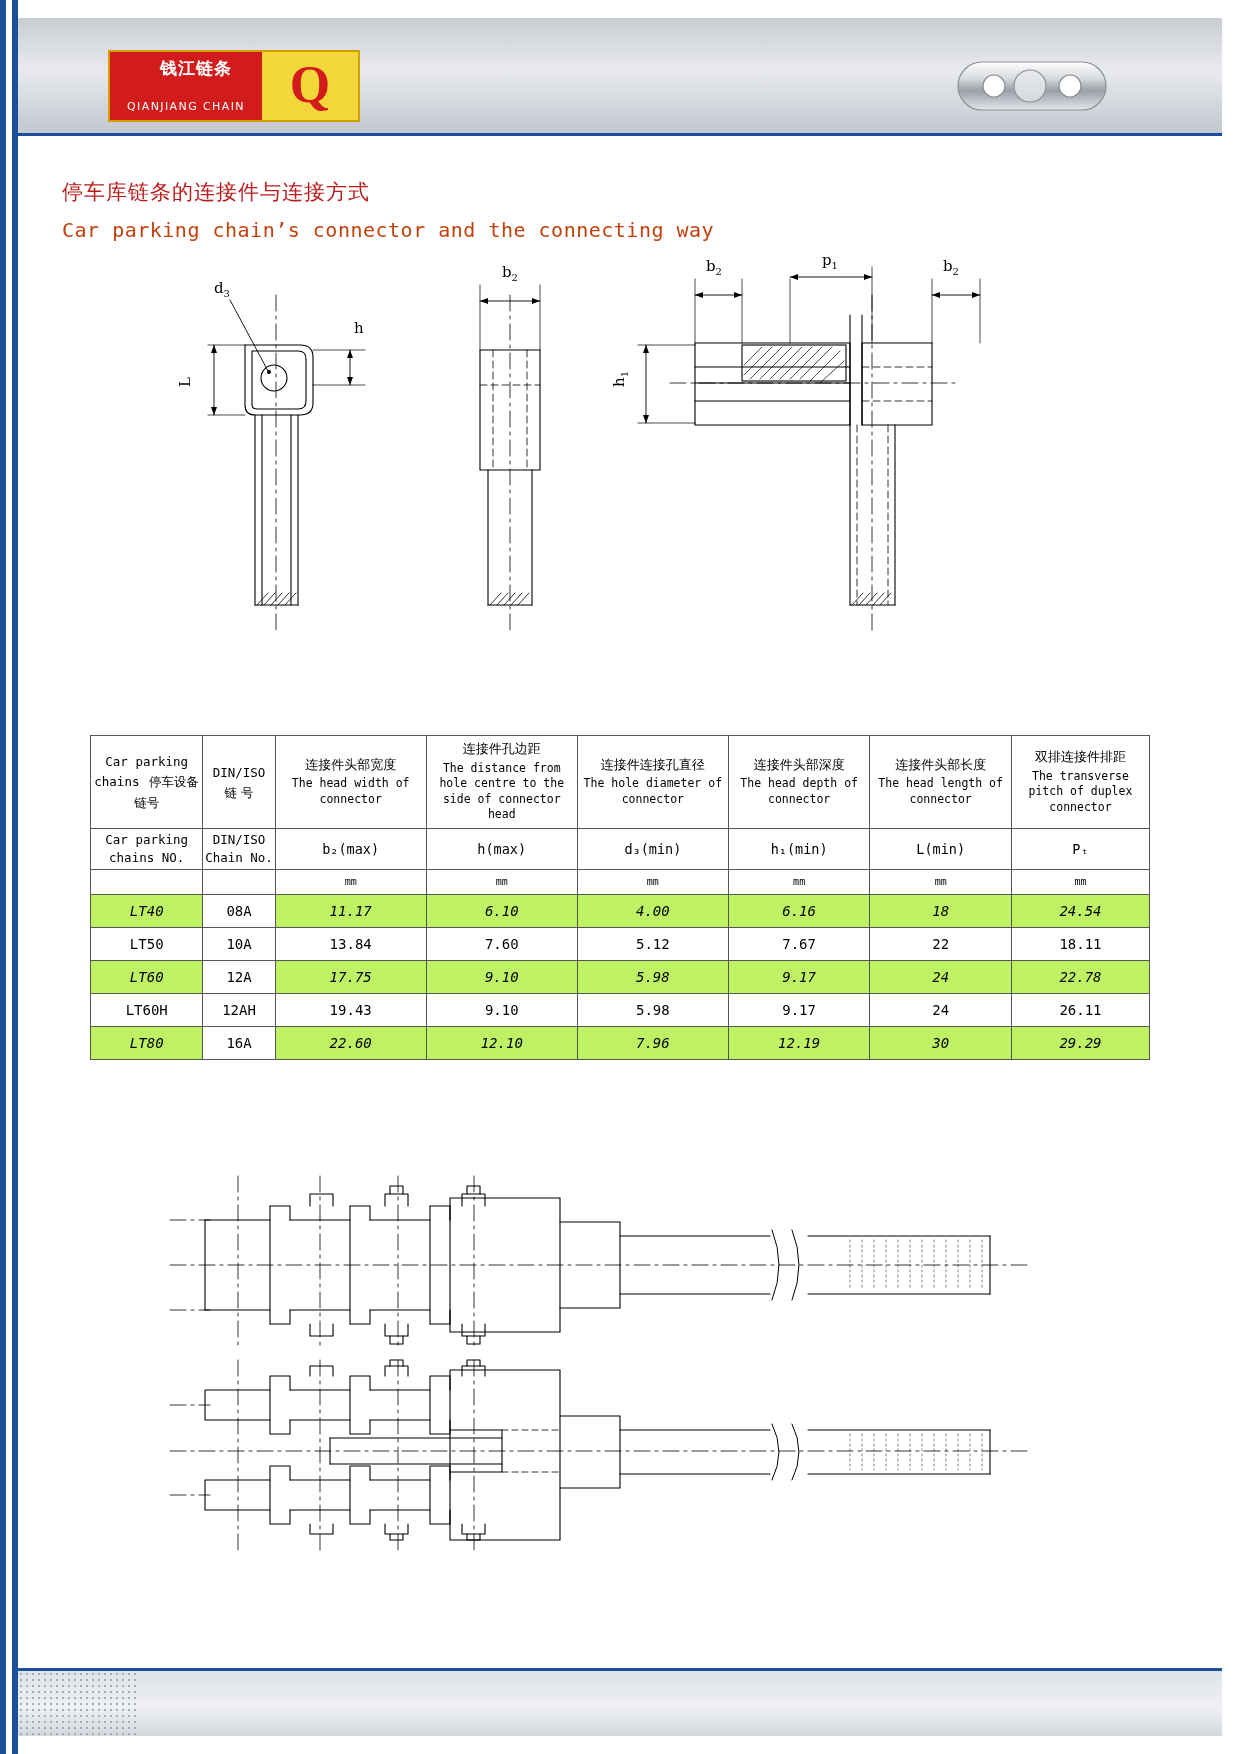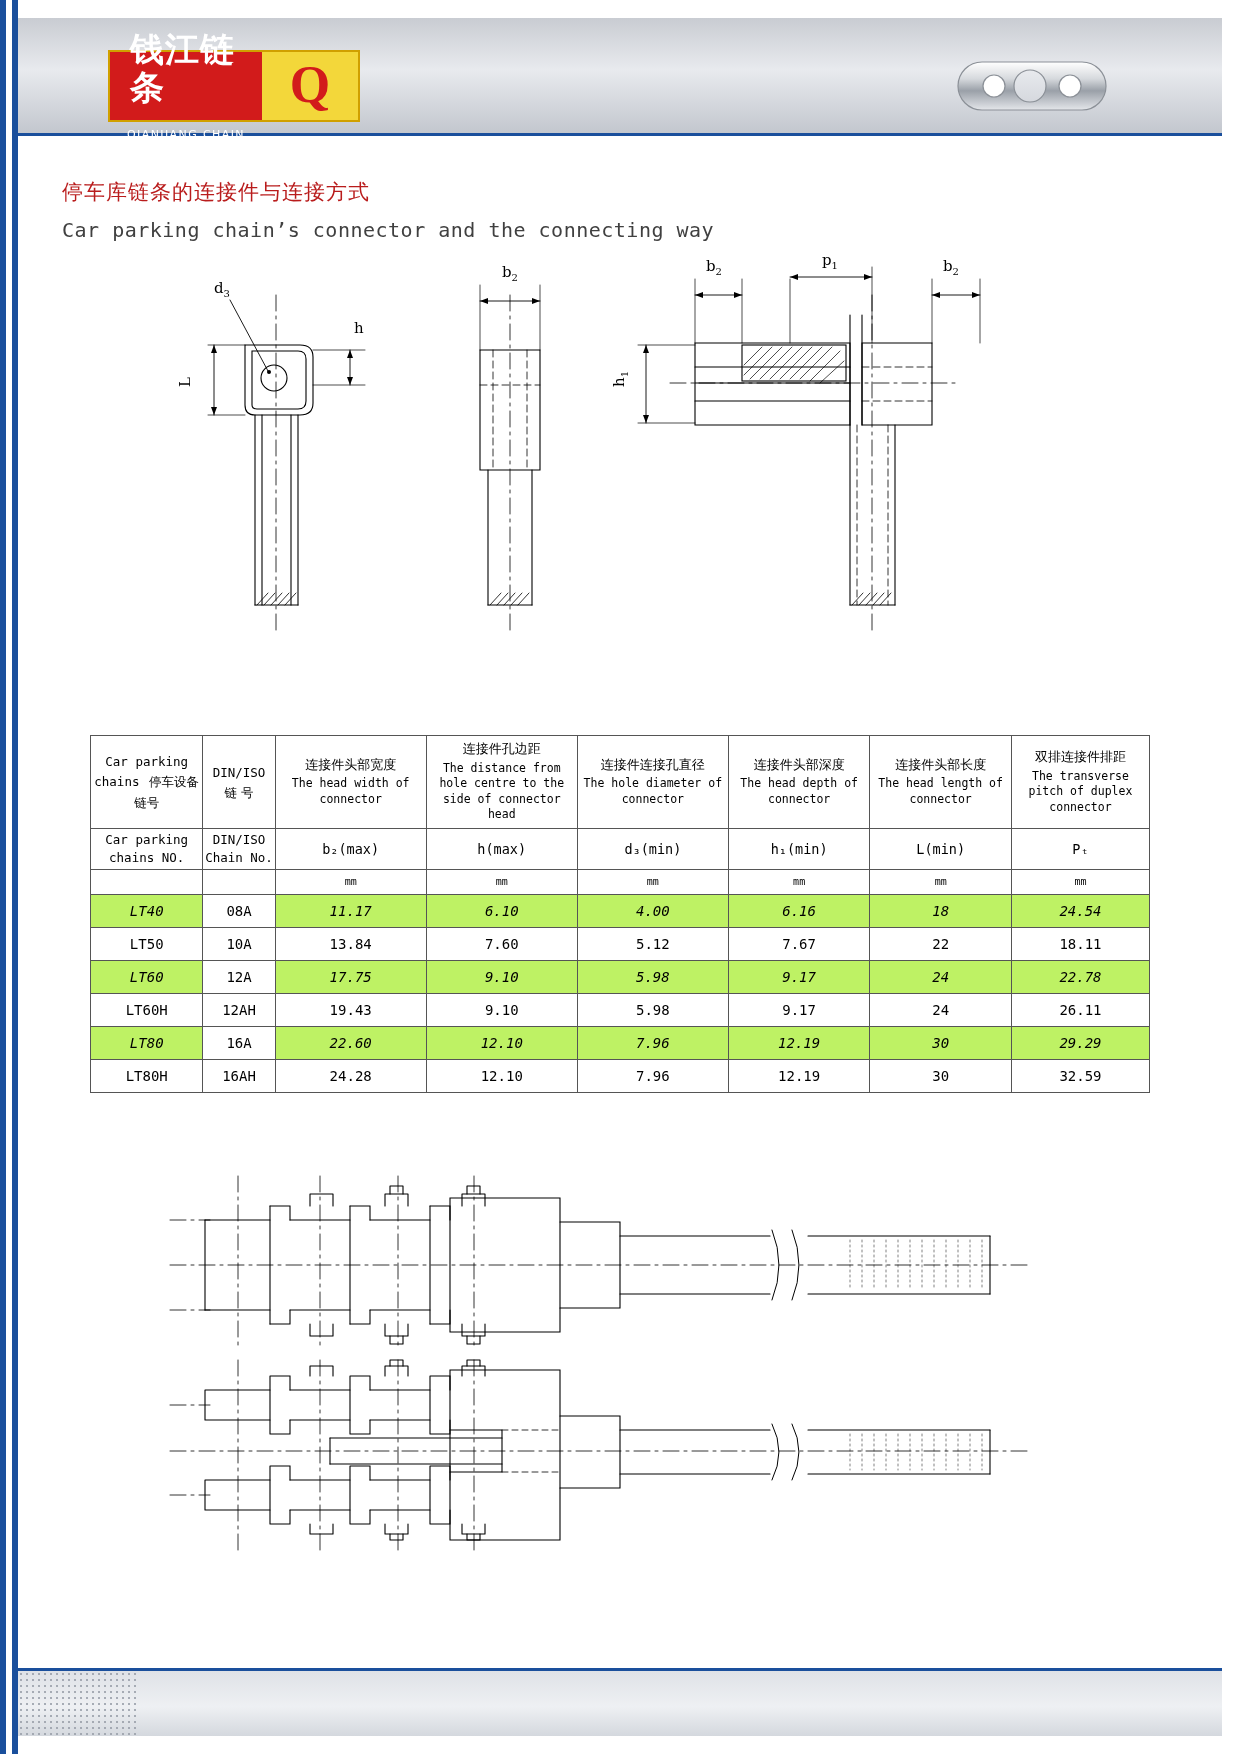--- a/index.html
+++ b/index.html
@@ -59,21 +59,21 @@
     width: 152px;
     background: #d21b1b;
     color: #fff;
     display: flex;
     flex-direction: column;
     align-items: center;
     justify-content: center;
     font-family: "DejaVu Sans", sans-serif;
   }
   .logo-cn {
-    font-size: 34px;
+    font-size: 17px;
     font-weight: bold;
     letter-spacing: 1px;
     line-height: 1.1;
     margin-left: 20px;
   }
   .logo-en {
     font-size: 11px;
     letter-spacing: 1.4px;
     margin-top: 22px;
   }
@@ -105,21 +105,21 @@
     font-family: "DejaVu Sans", sans-serif;
     color: #b91c1c;
     letter-spacing: 1px;
   }
   .title-en {
     position: absolute;
     left: 62px; top: 218px;
     font-size: 20px;
     font-family: "DejaVu Sans Mono", monospace;
     letter-spacing: 0.5px;
-    color: #404040;
+    color: #c2410c;
   }
 
   
   .drawing-top {
     position: absolute;
     left: 150px; top: 255px;
     width: 1000px; height: 400px;
   }
   .drawing-bottom {
     position: absolute;
@@ -449,30 +449,20 @@
     </tr>
     <tr class="row-data">
       <td class="band">LT80</td>
       <td class="white">16A</td>
       <td class="band">22.60</td>
       <td class="band">12.10</td>
       <td class="band">7.96</td>
       <td class="band">12.19</td>
       <td class="band">30</td>
       <td class="band">29.29</td>
-    </tr>
-    <tr class="row-data">
-      <td class="white">LT80H</td>
-      <td class="white">16AH</td>
-      <td class="white">24.28</td>
-      <td class="white">12.10</td>
-      <td class="white">7.96</td>
-      <td class="white">12.19</td>
-      <td class="white">30</td>
-      <td class="white">32.59</td>
     </tr>
   </tbody>
     </table>
 
   <svg class="drawing-bottom" viewBox="0 0 1000 400">
     <g stroke="#000" fill="none" stroke-width="1.1" stroke-linecap="round">
 
       <path d="M55 60 L55 150"></path>
       <path d="M55 60 L120 60"></path>
       <path d="M55 150 L120 150"></path>

